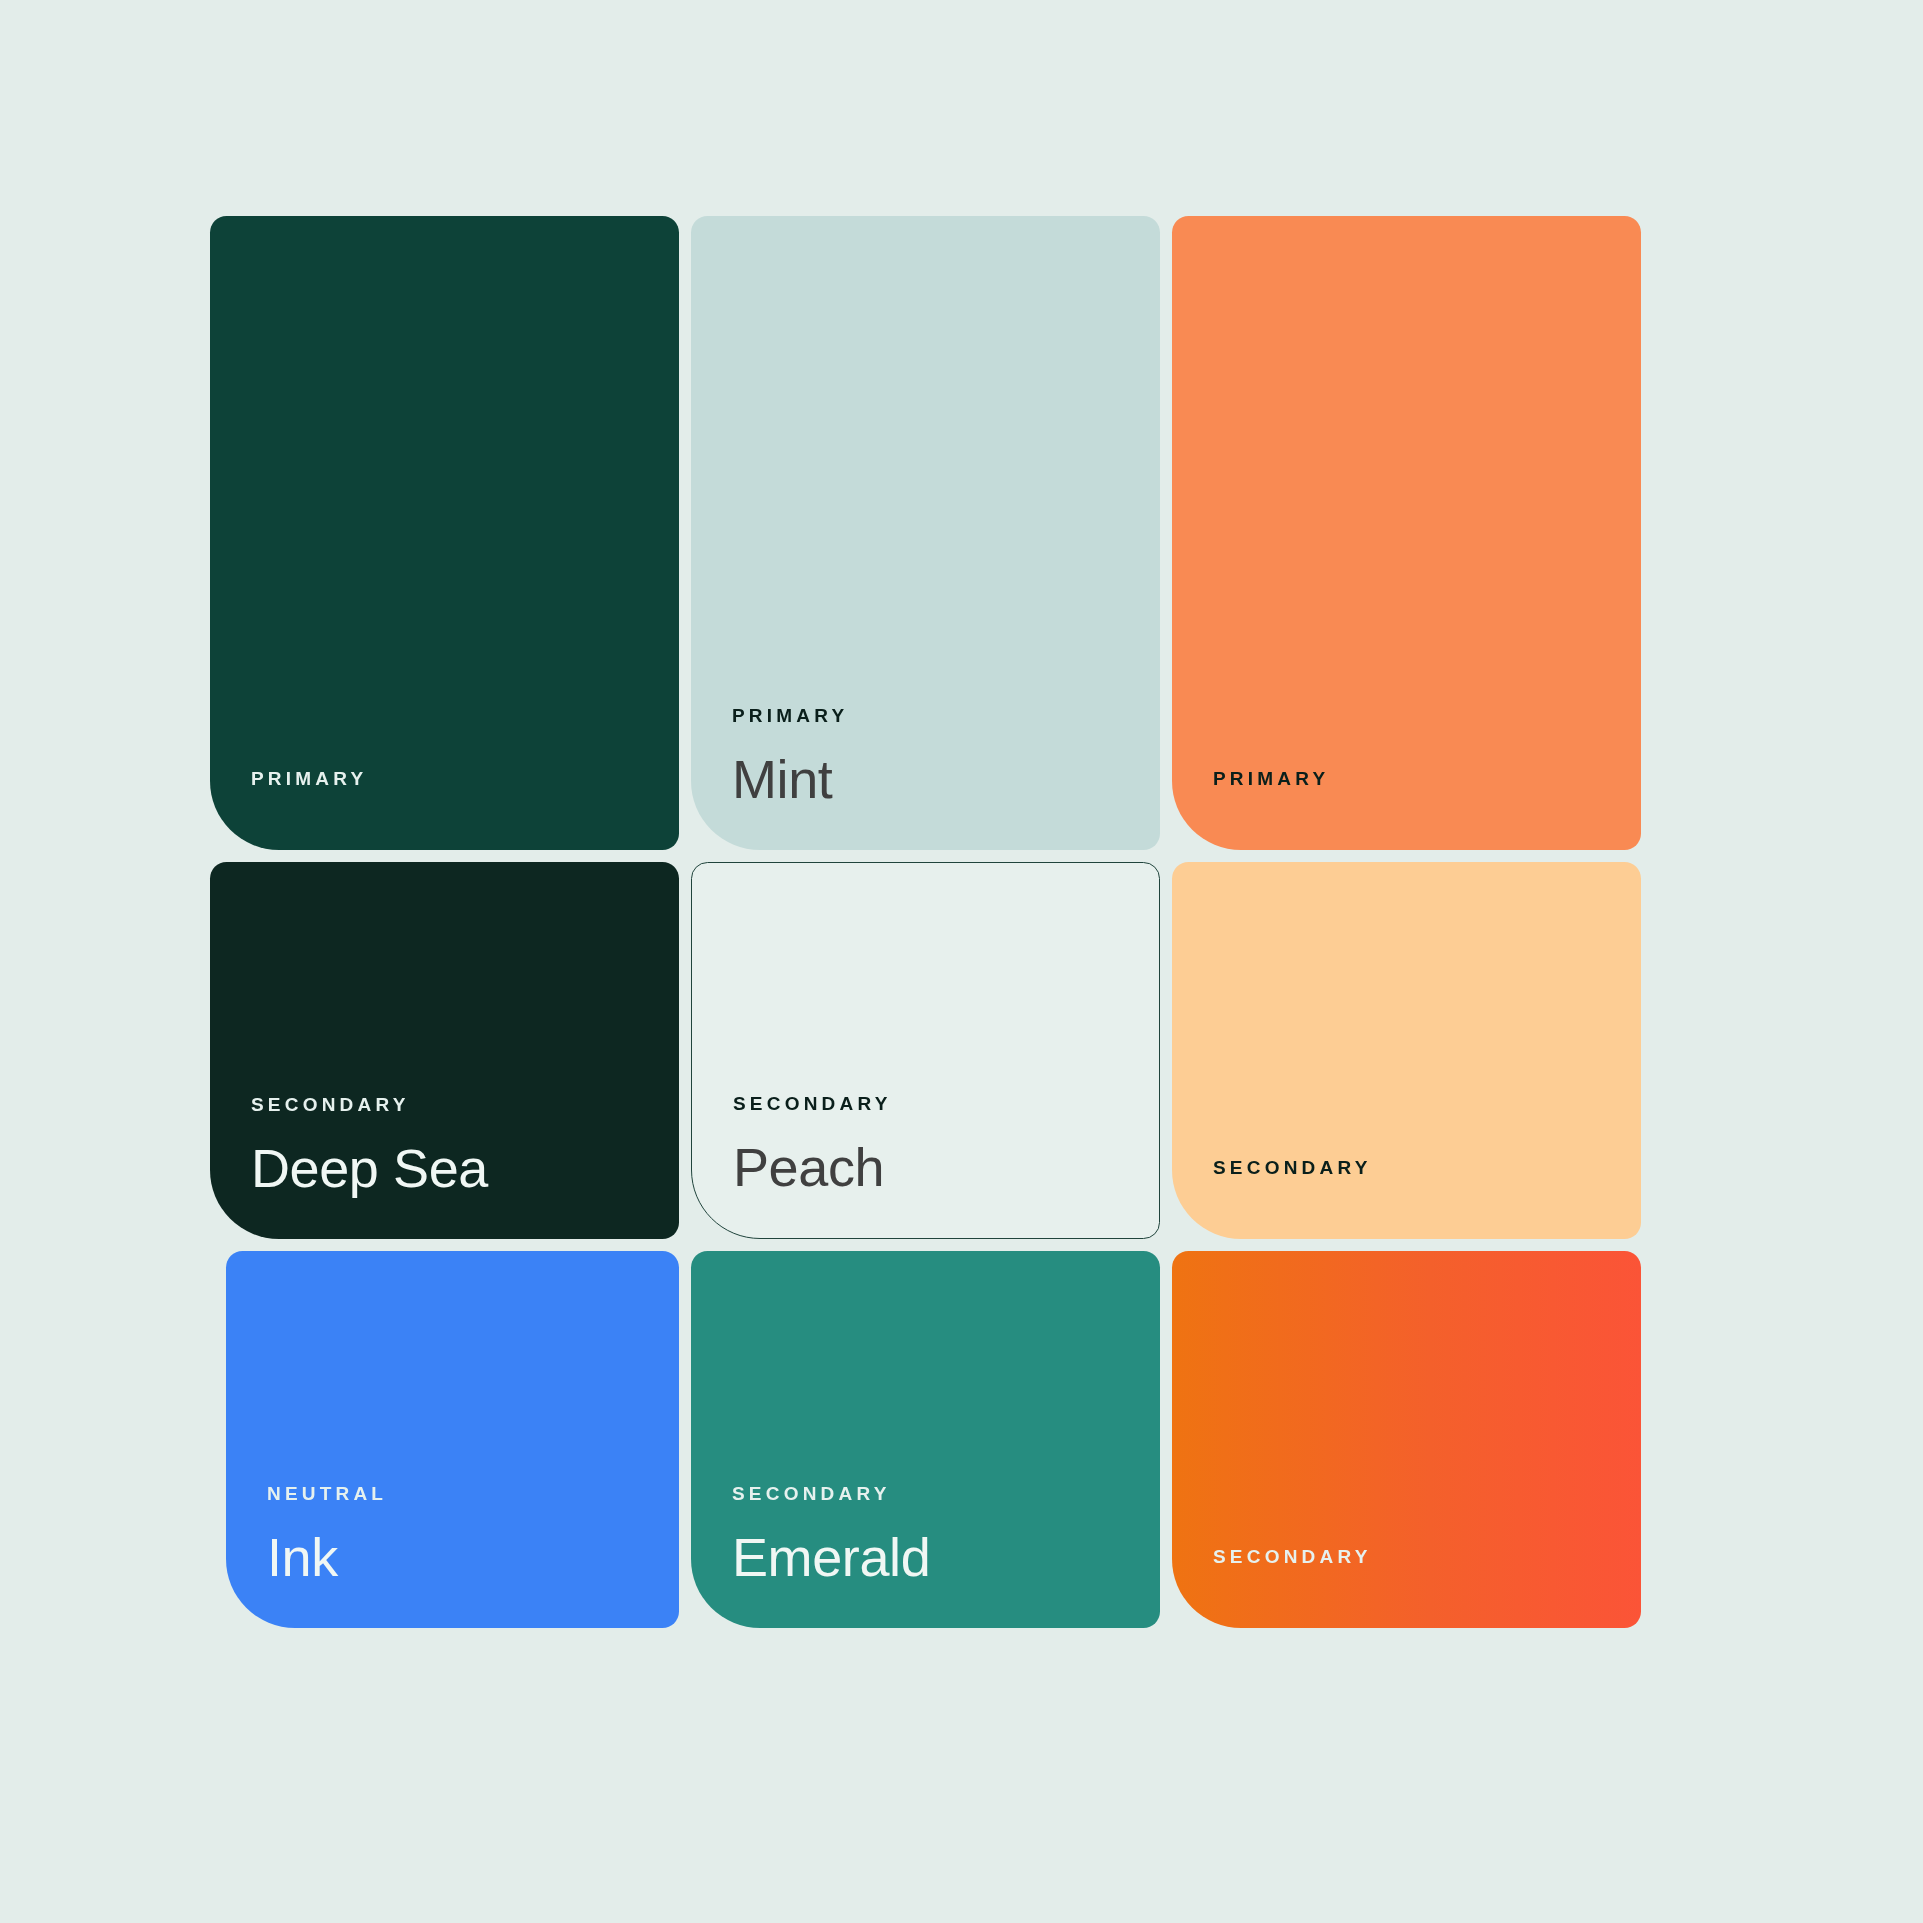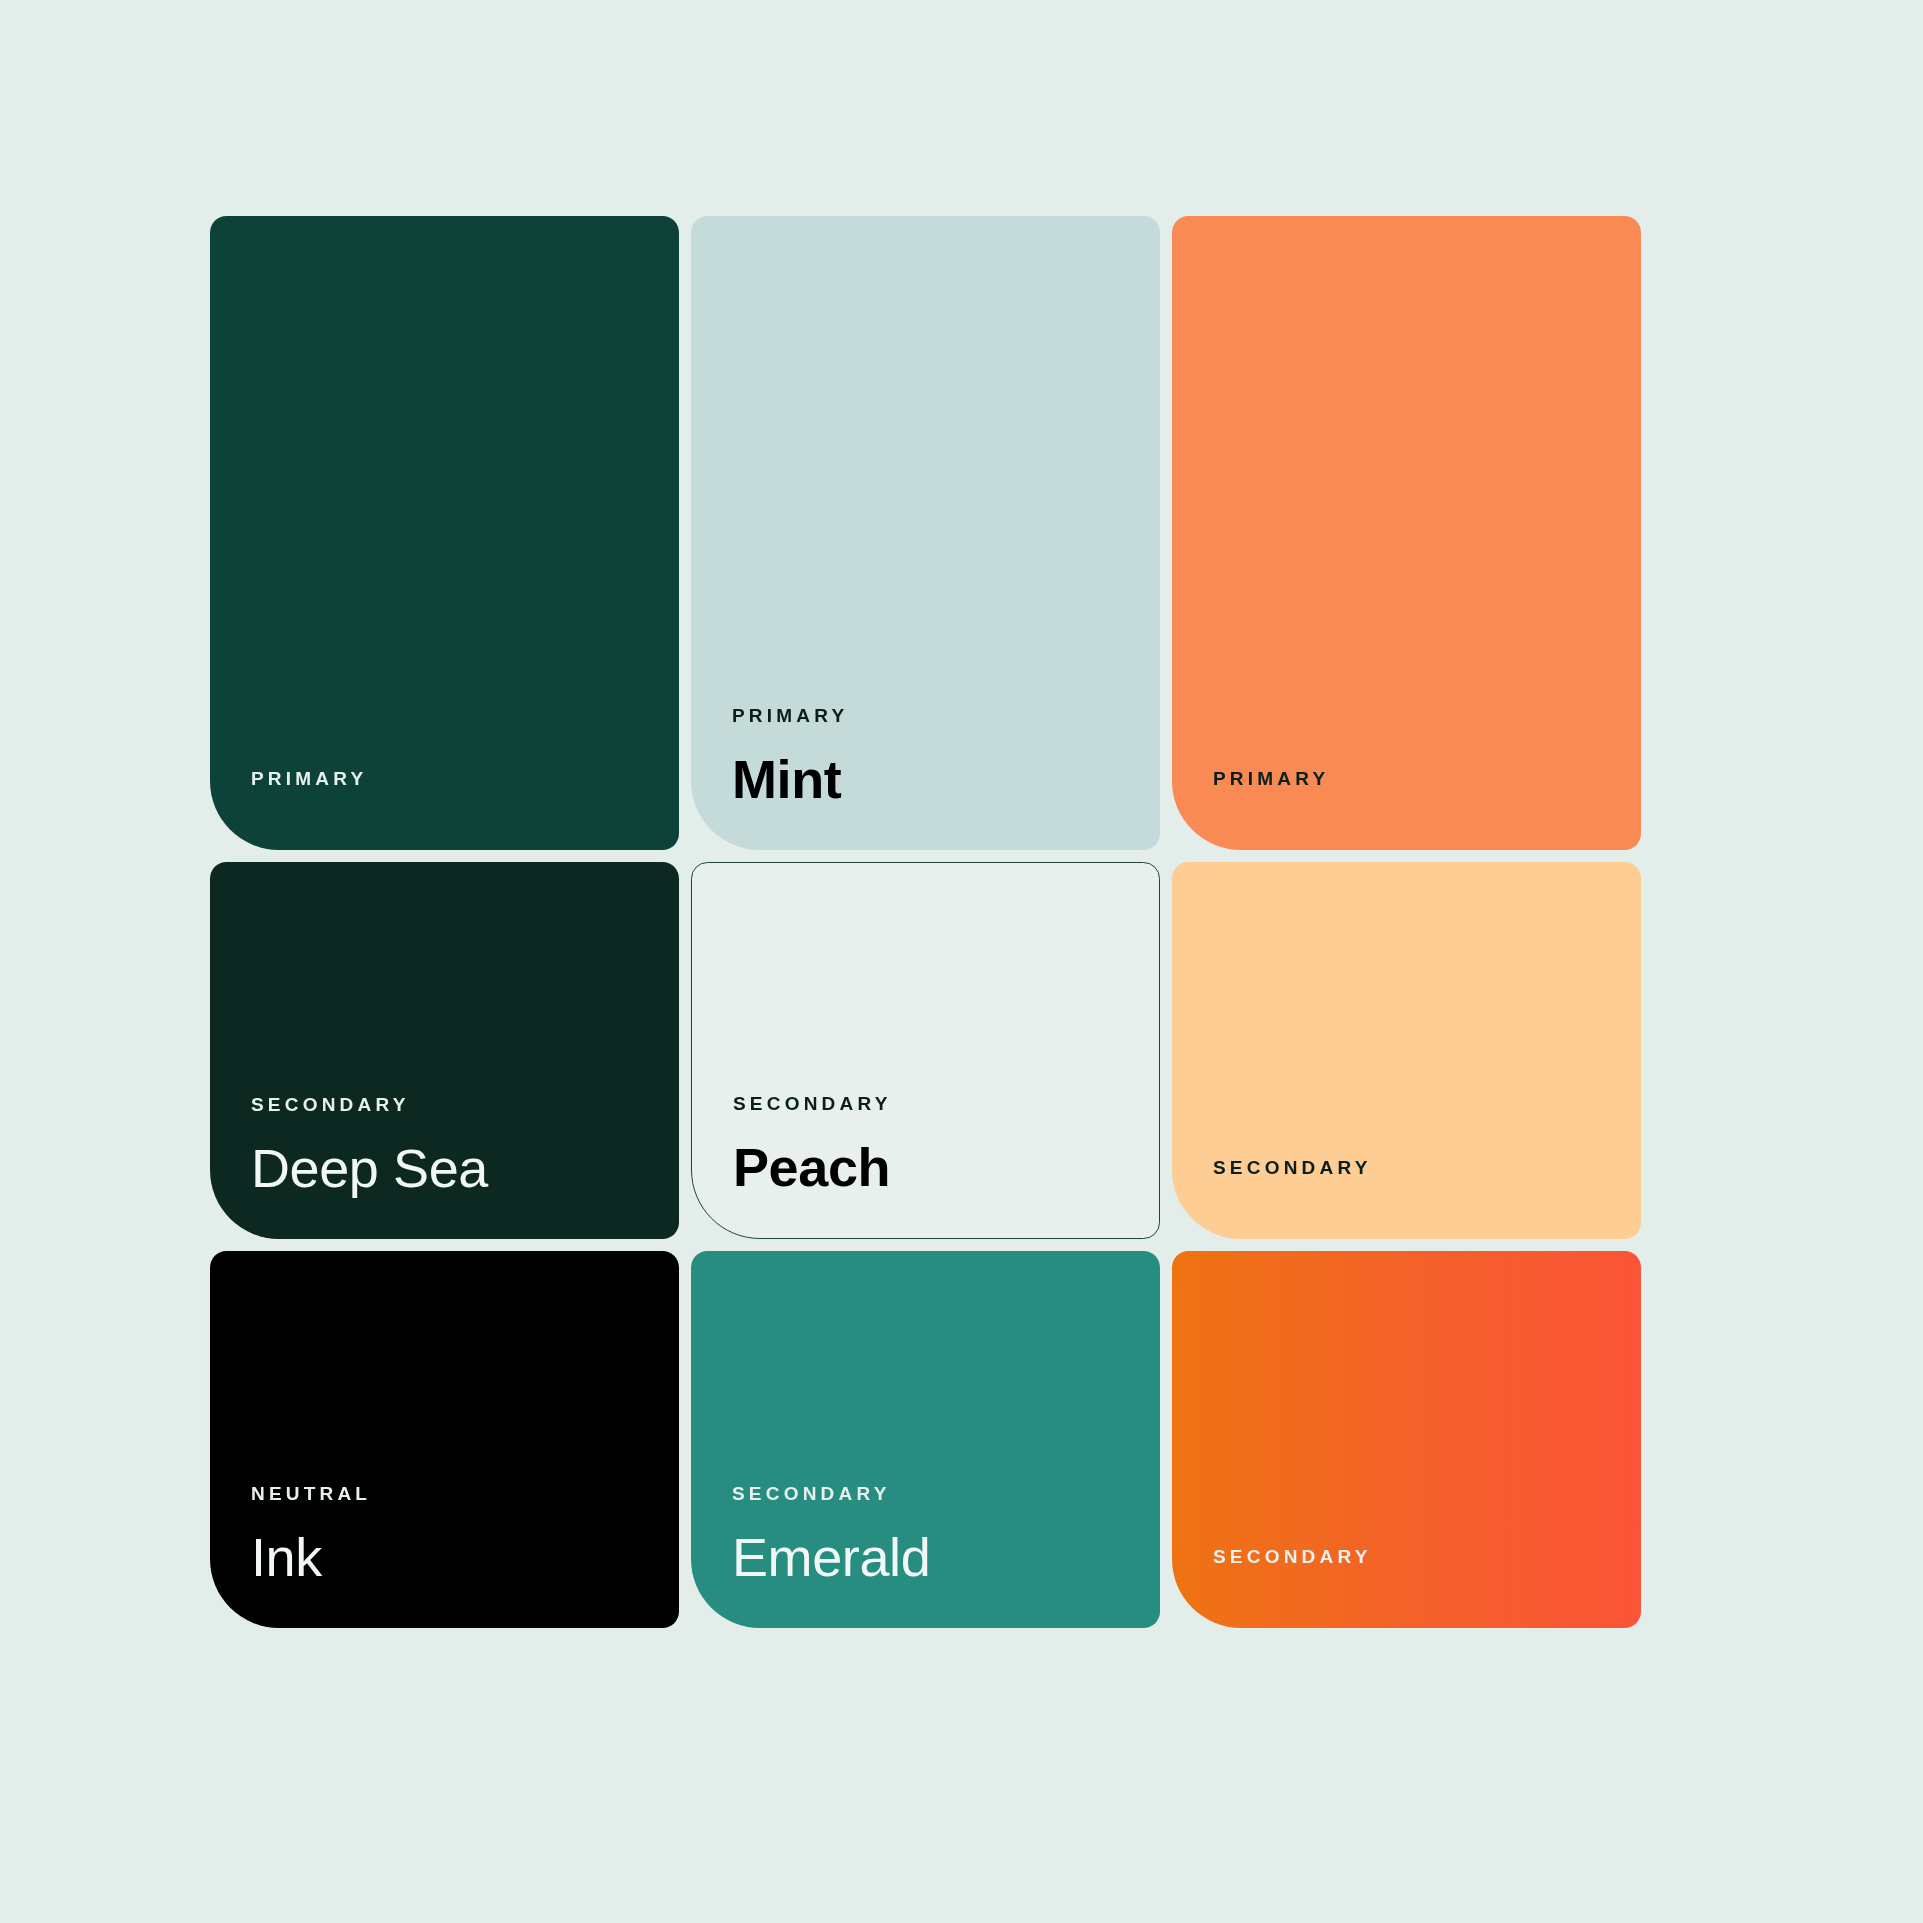--- a/index.html
+++ b/index.html
@@ -57,21 +57,21 @@
     letter-spacing: -0.4px;
     line-height: 1.16;
     margin: 0;
     white-space: pre-line;
   }
 
   
   .tone-light .swatch-role { color: #e6f1ee; }
   .tone-light .swatch-name { color: #f0f7f4; }
   .tone-dark  .swatch-role { color: #0a1f1b; }
-  .tone-dark  .swatch-name { color: #000000; font-weight: bold; }
+  .tone-dark  .swatch-name { color: #404040; }
 
   .swatch.outlined {
     border: 1.5px solid #20443c;
   }
 </style>
 </head>
 <body style="background: rgb(227, 237, 234);">
 
 <div class="palette-board">
 
@@ -107,21 +107,21 @@
       <div class="swatch-name">Peach</div>
     </div>
   </div>
 
   <div class="swatch tone-dark" style="background: rgb(253, 205, 148);">
     <div class="swatch-inner">
       <div class="swatch-role">SECONDARY</div>
     </div>
   </div>
 
-  <div class="swatch tone-light" style="background: #000000;">
+  <div class="swatch tone-light" style="background: #3b82f6; margin-left: 16px;">
     <div class="swatch-inner">
       <div class="swatch-role">NEUTRAL</div>
       <div class="swatch-name">Ink</div>
     </div>
   </div>
 
   <div class="swatch tone-light" style="background: rgb(38, 141, 128);">
     <div class="swatch-inner">
       <div class="swatch-role">SECONDARY</div>
       <div class="swatch-name">Emerald</div>

